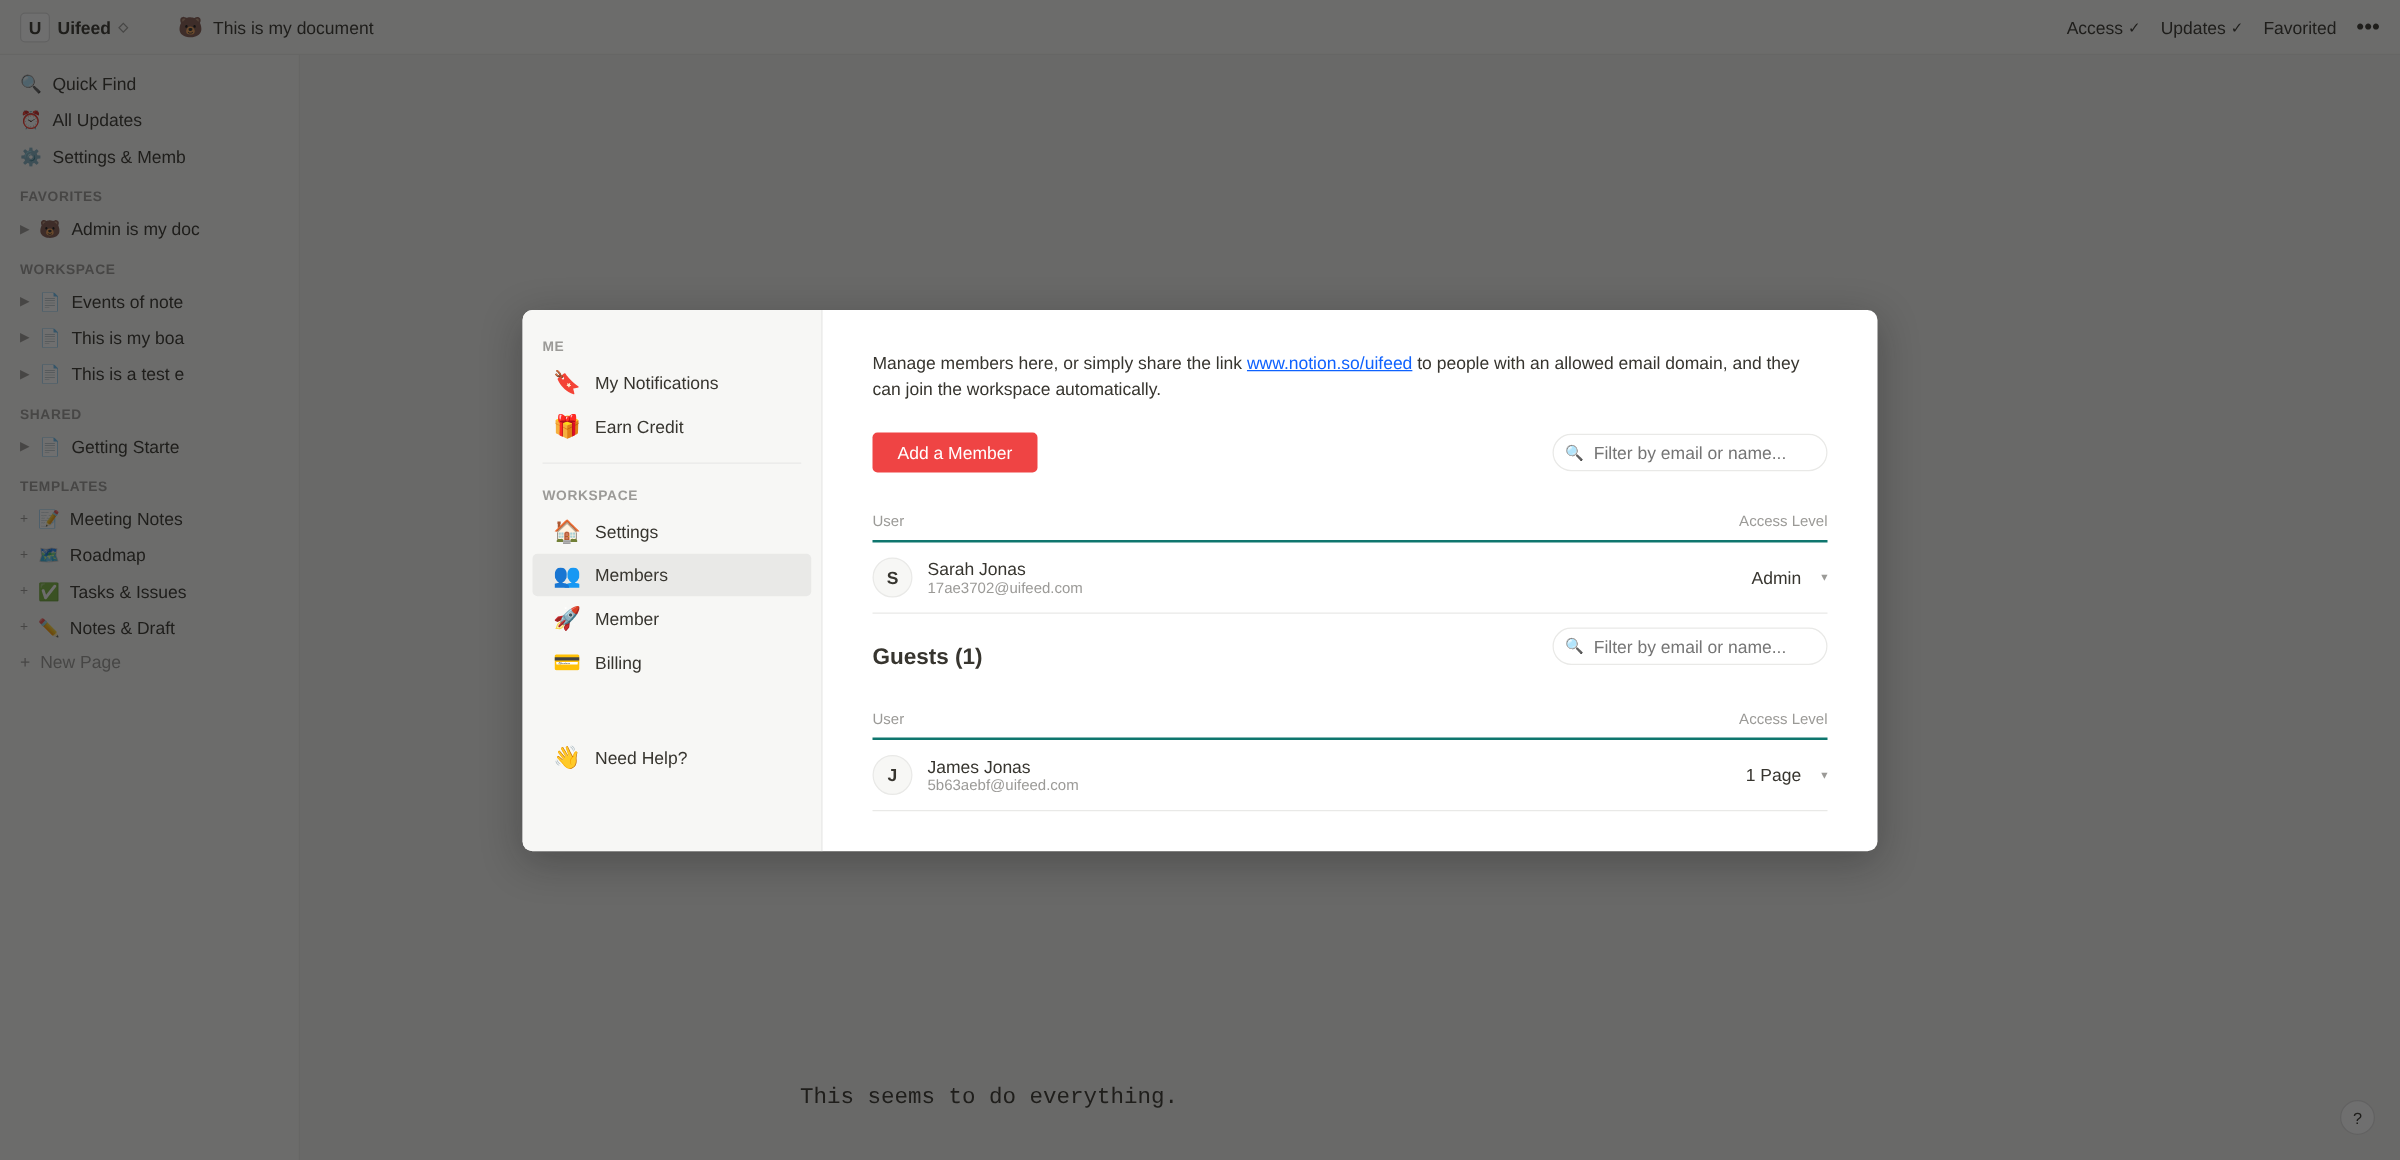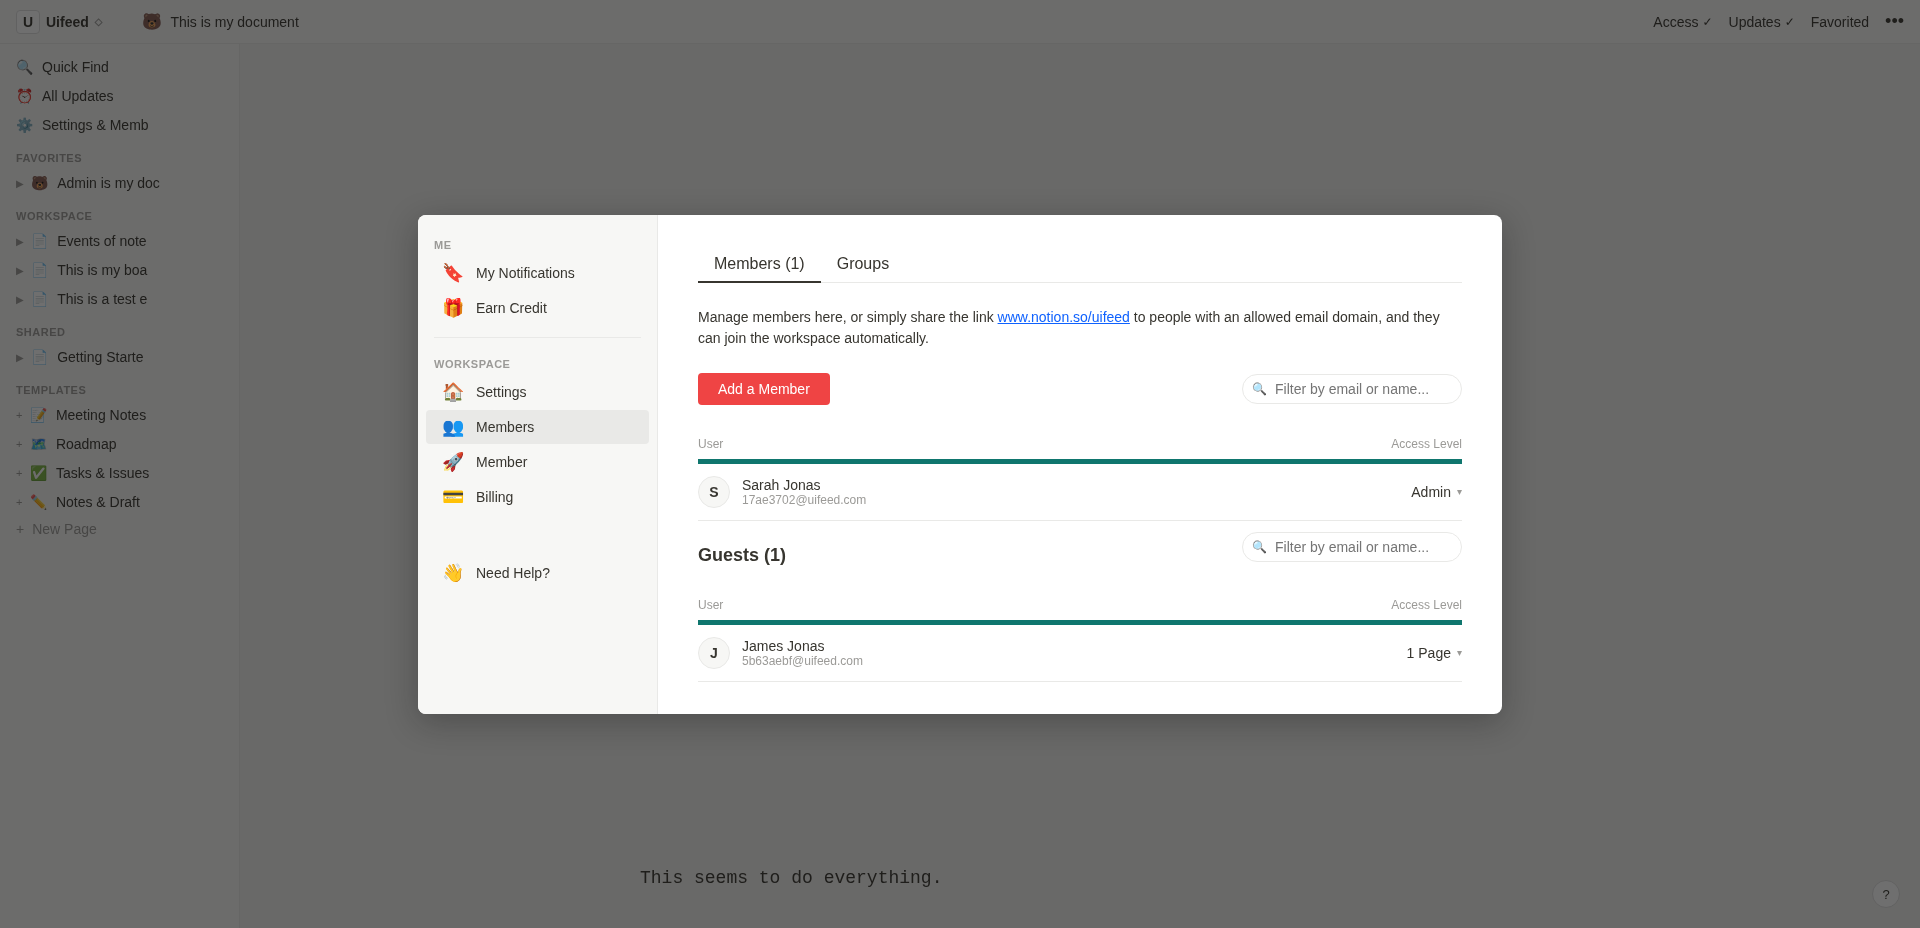--- a/index.html
+++ b/index.html
@@ -66,27 +66,27 @@
     .desc a { color: #0f62fe; text-decoration: underline; }
 
     
     .action-row { display: flex; align-items: center; justify-content: space-between; margin-bottom: 24px; }
     .add-member-btn { background: #ef4444; color: white; border: none; border-radius: 4px; padding: 8px 20px; font-size: 14px; cursor: pointer; font-weight: 500; }
     .filter-input-wrap { position: relative; }
     .filter-input { border: 1px solid #e9e9e7; border-radius: 20px; padding: 6px 12px 6px 32px; font-size: 14px; color: #9b9a97; width: 220px; outline: none; background: white; }
     .filter-icon { position: absolute; left: 10px; top: 50%; transform: translateY(-50%); color: #9b9a97; font-size: 12px; }
 
     
-    .table-header { display: flex; justify-content: space-between; padding: 8px 0; border-bottom: 5px solid #0f766e; font-size: 12px; color: #9b9a97; font-weight: 500; }
+    .table-header { display: flex; justify-content: space-between; padding: 8px 0; border-bottom: 2px solid #0f766e; font-size: 12px; color: #9b9a97; font-weight: 500; }
     .table-row { display: flex; align-items: center; justify-content: space-between; padding: 12px 0; border-bottom: 1px solid #e9e9e7; }
     .user-info { display: flex; align-items: center; gap: 12px; }
     .avatar { width: 32px; height: 32px; border-radius: 50%; border: 1px solid #e9e9e7; display: flex; align-items: center; justify-content: center; font-size: 14px; font-weight: 600; color: #37352f; background: #f7f7f5; flex-shrink: 0; }
     .user-name { font-size: 14px; color: #37352f; font-weight: 500; }
     .user-email { font-size: 12px; color: #9b9a97; }
-    .access-level { display: flex; align-items: center; gap: 6px; font-size: 14px; color: #37352f; cursor: pointer; }
+    .access-level { display: flex; align-items: center; gap: 16px; font-size: 14px; color: #37352f; cursor: pointer; }
     .access-chevron { font-size: 10px; color: #9b9a97; }
 
     
     .section-heading { font-size: 18px; font-weight: 600; color: #37352f; margin: 24px 0 8px; }
     .section-row { display: flex; align-items: center; justify-content: space-between; margin-bottom: 16px; }
   </style>
 </head>
 <body>
 
 <div class="app-bg">
@@ -246,24 +246,20 @@
       <div style="margin-top:auto;padding-top:40px;">
         <div class="modal-nav-item">
           <span class="nav-icon">👋</span>
           <span>Need Help?</span>
         </div>
       </div>
     </div>
 
     <div class="modal-main">
 
-      <div class="tabs">
-        <div class="tab active">Members (1)</div>
-        <div class="tab">Groups</div>
-      </div>
 
       <p class="desc">
         <span>Manage members here, or simply share the link </span><a>www.notion.so/uifeed</a><span> to people with an allowed email domain, and they can join the workspace automatically.</span>
       </p>
 
       <div class="action-row">
         <button class="add-member-btn">Add a Member</button>
         <div class="filter-input-wrap">
           <span class="filter-icon">🔍</span>
           <input class="filter-input" type="text" placeholder="Filter by email or name..." style="">

